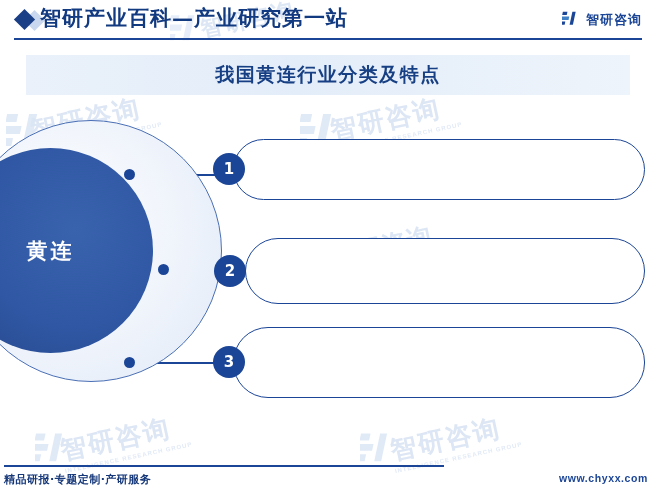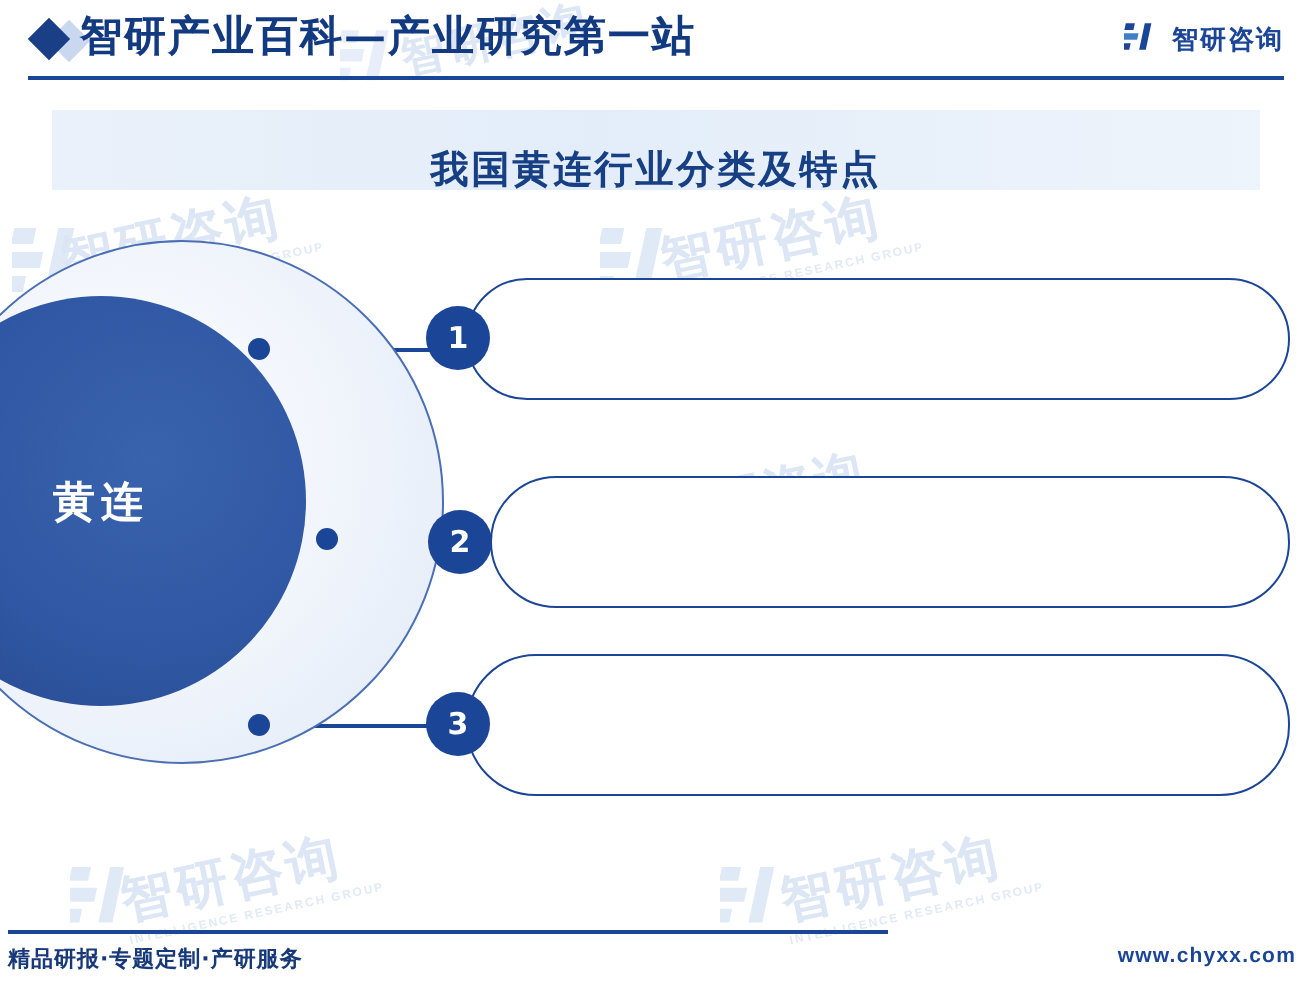--- a/index.html
+++ b/index.html
@@ -30,21 +30,21 @@
   .brand-mark{width:19px;height:19px;position:relative;}
   .brand-text{font-size:13px;color:#1b4596;font-weight:700;
      font-family:"DejaVu Sans","Liberation Sans",sans-serif;letter-spacing:1px;}
 
   
   .title-band{position:absolute;left:26px;top:55px;width:604px;height:40px;
      background:linear-gradient(90deg,#eaf1fa 0%,#e3edf9 45%,#eef4fb 100%);}
   .title-text{position:absolute;left:0;top:0;width:604px;height:40px;
      display:flex;align-items:center;justify-content:center;
      font-size:19px;font-weight:700;color:#173f83;letter-spacing:1.5px;
-     font-family:"DejaVu Serif","Liberation Serif",serif;margin-top:10px;}
+     font-family:"DejaVu Serif","Liberation Serif",serif;}
 
   
   .diagram{position:absolute;left:0;top:100px;width:656px;height:320px;}
 
   .outer-circle{position:absolute;left:-40px;top:20px;width:260px;height:260px;
      border-radius:50%;border:1px solid #4a6fb5;
      background:radial-gradient(circle at 38% 42%,#ffffff 0%,#eef3fb 58%,#dfe9f7 100%);}
   .inner-circle{position:absolute;left:-52px;top:48px;width:205px;height:205px;
      border-radius:50%;
      background:radial-gradient(circle at 62% 40%,#3a63ae 0%,#2f57a3 55%,#27488c 100%);

